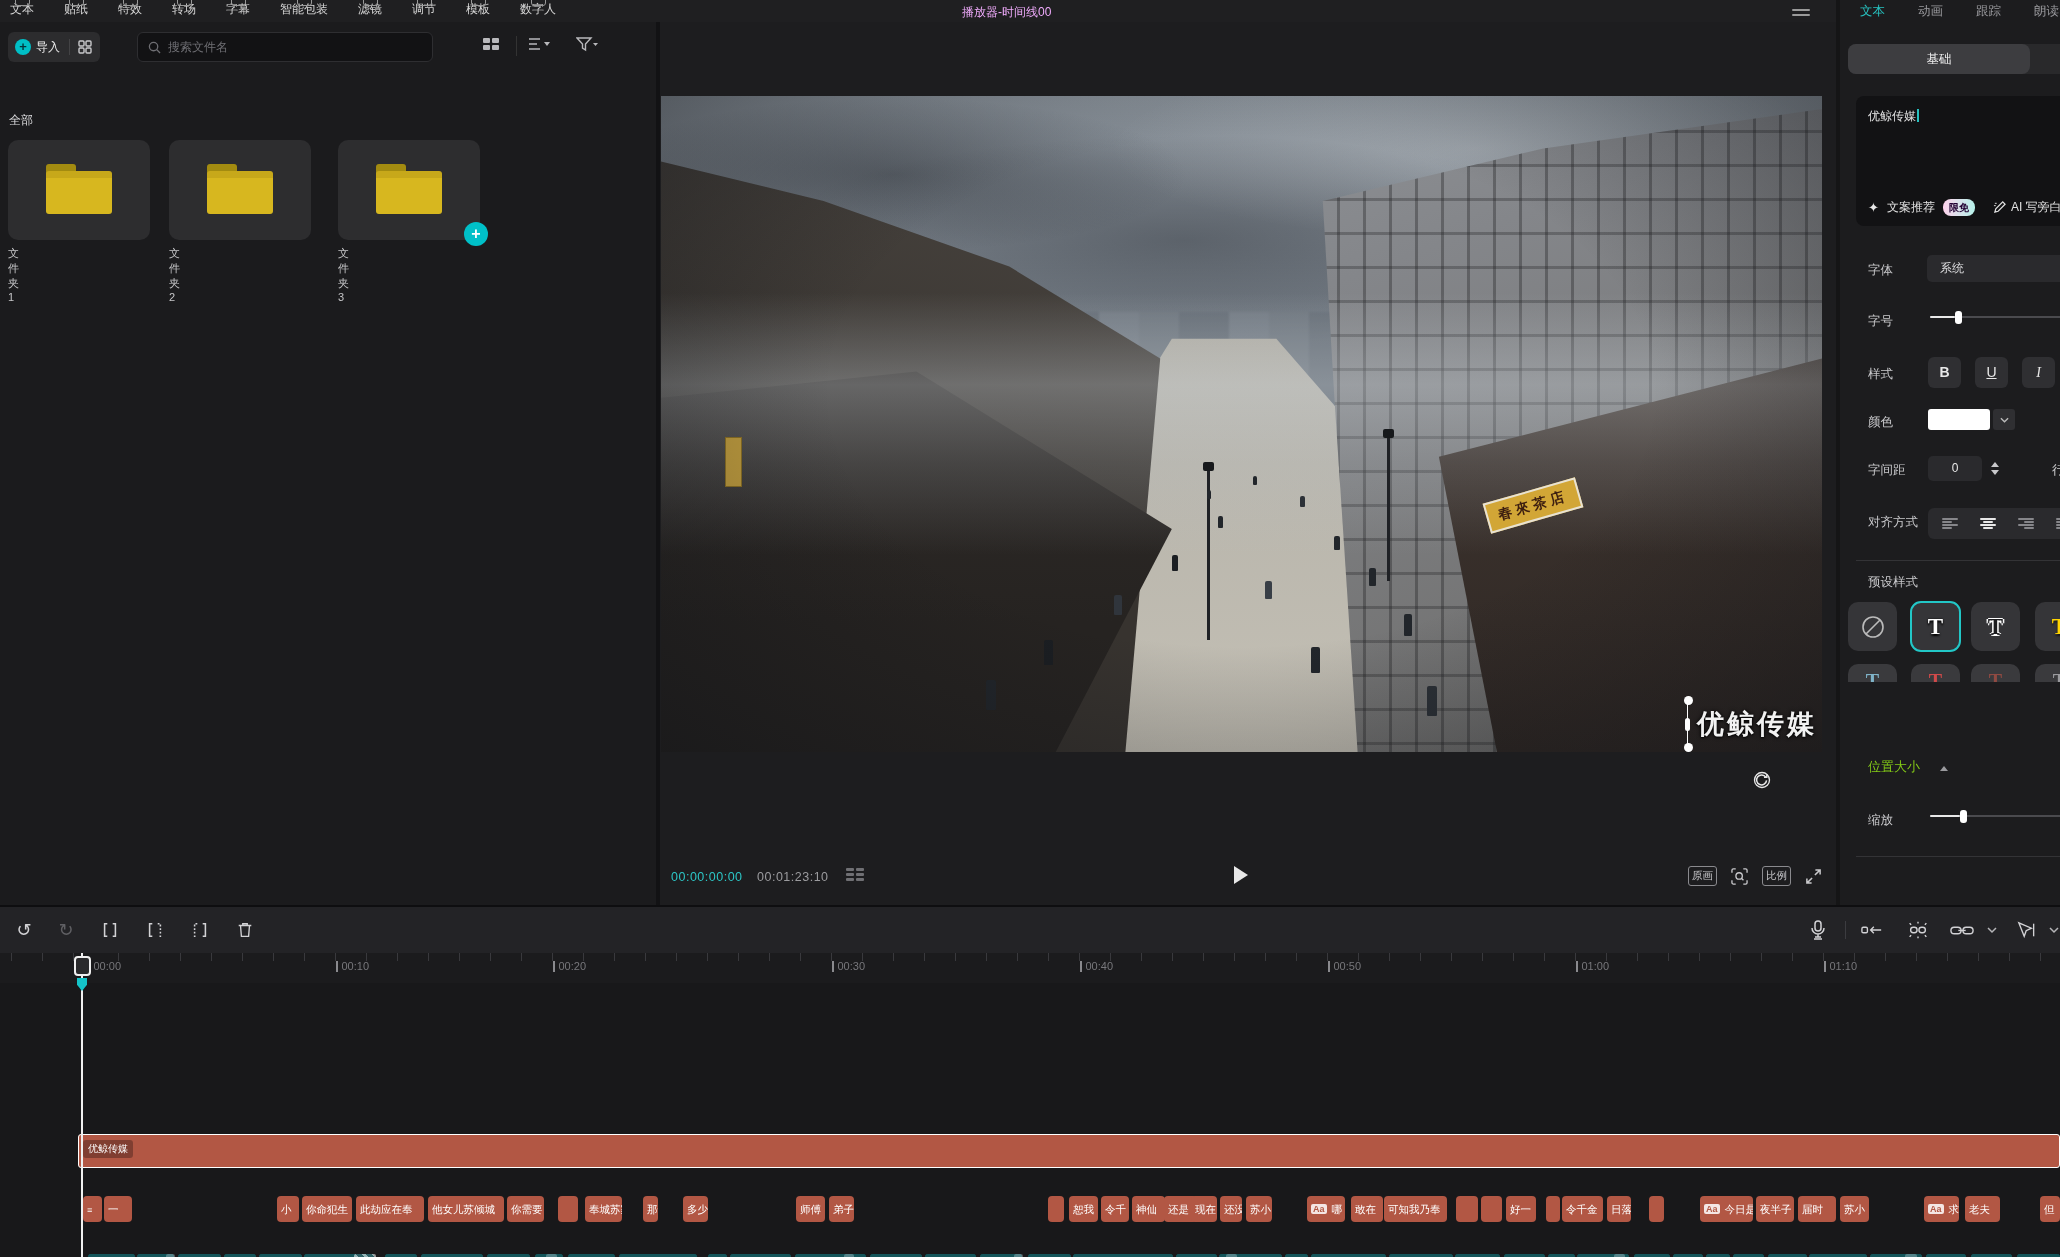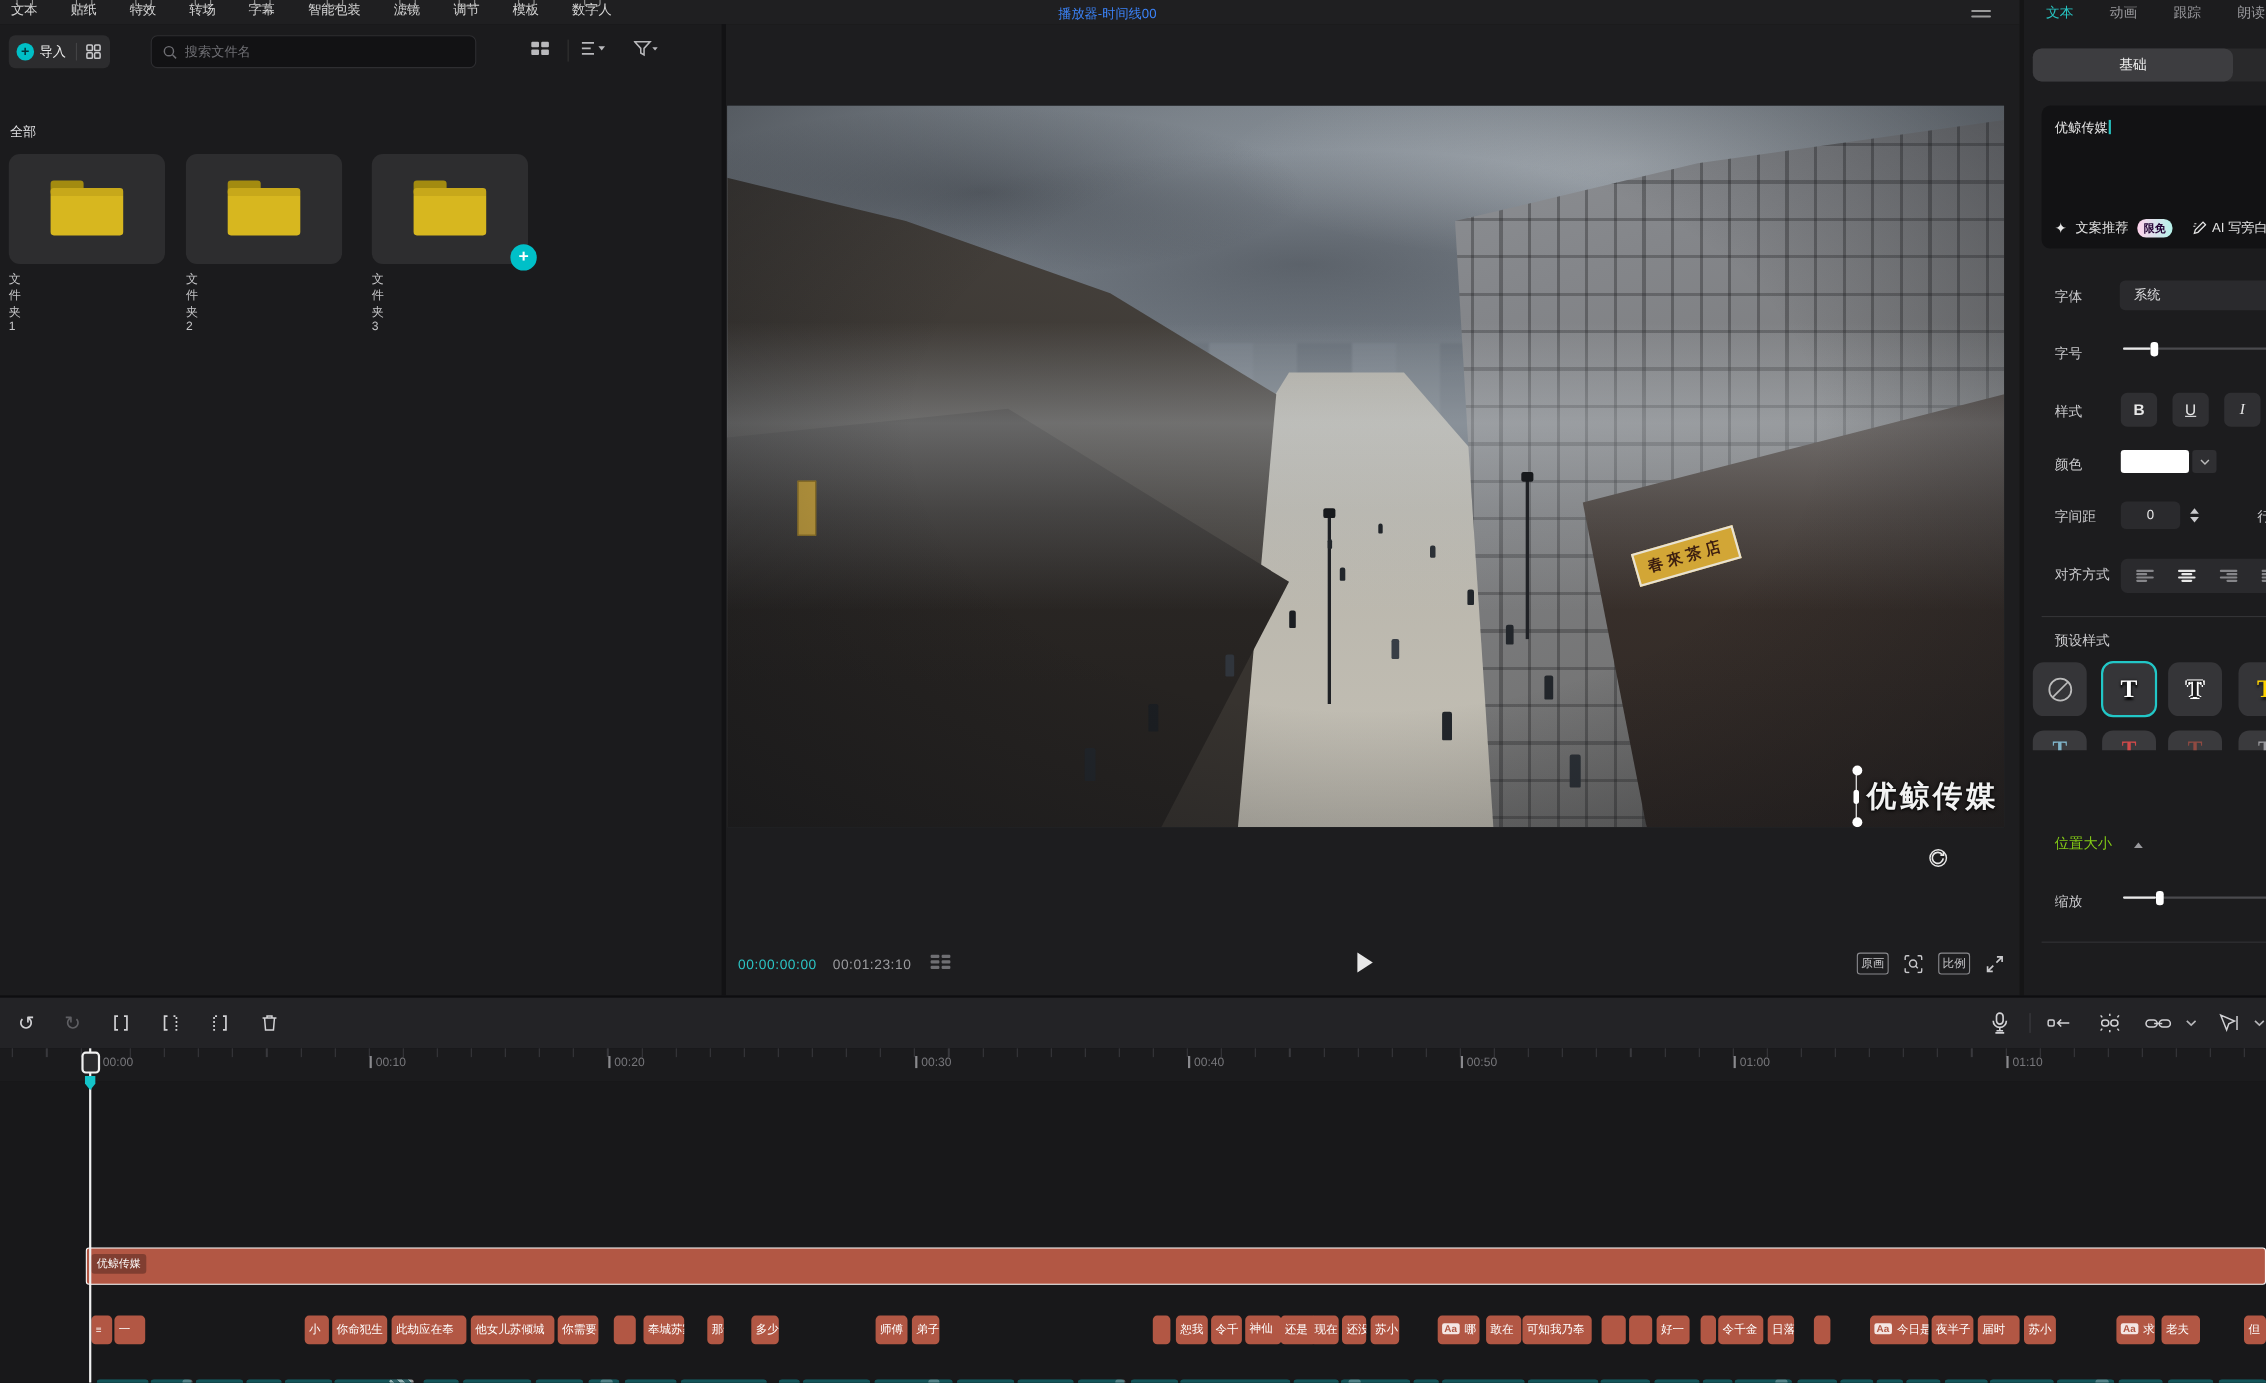--- a/index.html
+++ b/index.html
@@ -6,21 +6,21 @@
   body{font-family:"Liberation Sans","DejaVu Sans",sans-serif;color:#d8d8d8;}
   #app{position:relative;width:2060px;height:1257px;background:#151516;overflow:hidden;-webkit-user-select:none;user-select:none;}
   .abs{position:absolute;}
   svg{display:block;}
 
   
   .topbar{position:absolute;left:0;top:0;width:1836px;height:22px;background:#1f1f21;overflow:hidden;border-bottom:1px solid #141414;}
   .top-tabs{position:absolute;left:6px;top:0;height:22px;display:flex;gap:22px;align-items:flex-end;}
   .top-tab{position:relative;padding:0 4px 4px 4px;font-size:12px;color:#d6d6d6;white-space:nowrap;cursor:pointer;}
   .top-tab::before{content:"";position:absolute;left:50%;top:-7px;margin-left:-7px;width:13px;height:10px;border:1.4px solid #9a9a9a;border-radius:3px;}
-  .player-title{position:absolute;left:962px;top:4px;font-size:12px;color:#3b82f6;}
+  .player-title{position:absolute;left:962px;top:4px;font-size:12px;color:#f0abfc;}
   .hamburger{position:absolute;left:1792px;top:6px;width:18px;height:12px;cursor:pointer;}
   .hamburger i{display:block;height:2px;background:#9a9a9a;margin:3px 0;border-radius:1px;}
 
   
   .media{position:absolute;left:0;top:22px;width:656px;height:883px;background:#1b1b1d;border-right:4px solid #121214;}
   .import-group{position:absolute;left:8px;top:10px;width:92px;height:30px;background:#2c2c2e;border-radius:6px;display:flex;align-items:center;cursor:pointer;}
   .import-plus{width:16px;height:16px;border-radius:50%;background:#00bfc6;color:#04343a;font-size:13px;line-height:16px;text-align:center;margin:0 5px 0 7px;font-weight:bold;}
   .import-label{font-size:12px;color:#eee;}
   .import-grid{margin-left:9px;padding-left:8px;border-left:1px solid #434345;height:16px;display:flex;align-items:center;}
   .searchbox{position:absolute;left:137px;top:10px;width:296px;height:30px;background:#121214;border:1px solid #2e2e31;border-radius:6px;display:flex;align-items:center;gap:7px;padding:0 10px;box-sizing:border-box;}
@@ -666,21 +666,21 @@
           <div class="sub-clip" style="left: 1069px; width: 29px;">
             
             
             <span>恕我</span>
           </div>
           <div class="sub-clip" style="left: 1101px; width: 28px;">
             
             
             <span>令千</span>
           </div>
-          <div class="sub-clip" style="left: 1132px; width: 33px; font-family: Liberation Mono, monospace;">
+          <div class="sub-clip" style="left: 1132px; width: 33px;">
             
             
             <span>神仙</span>
           </div>
           <div class="sub-clip" style="left: 1164px; width: 33px;">
             
             
             <span>还是</span>
           </div>
           <div class="sub-clip" style="left: 1191px; width: 26px;">

